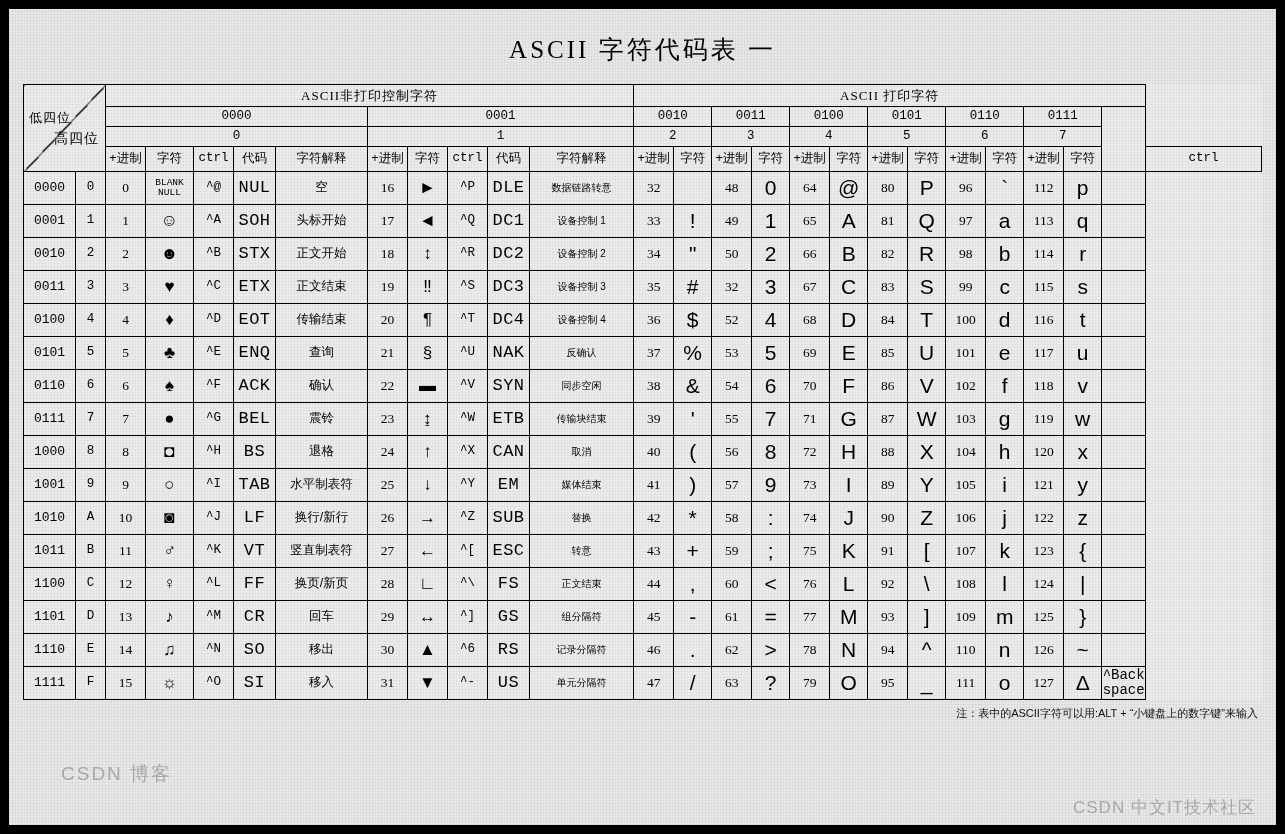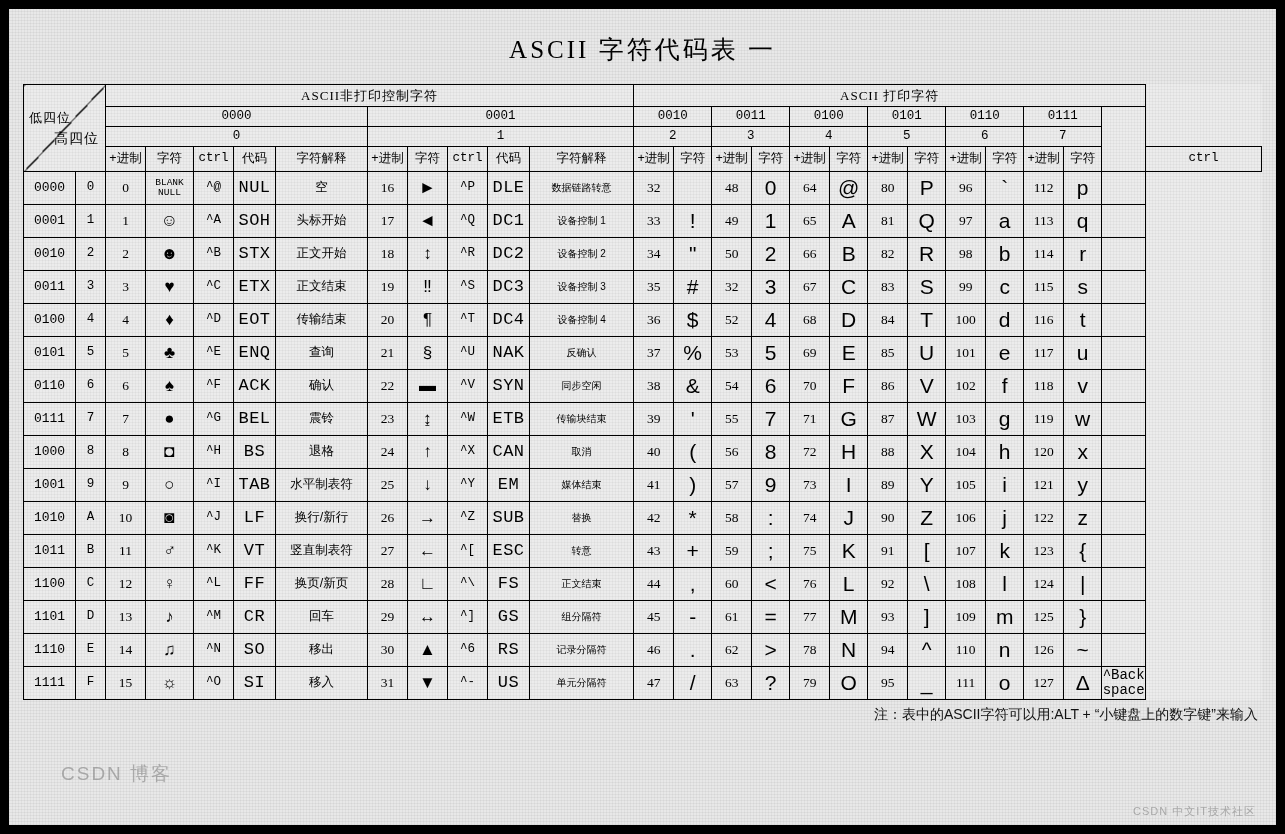--- a/index.html
+++ b/index.html
@@ -99,39 +99,39 @@
     position: absolute; right: 6px; top: 3px;
     font-family: "Liberation Sans", sans-serif; font-size: 14px;
   }
   .lo4 {
     position: absolute; left: 5px; bottom: 3px;
     font-family: "Liberation Sans", sans-serif; font-size: 13px;
   }
   .footnote {
     text-align: right;
     font-family: "Liberation Sans", sans-serif;
-    font-size: 14px;
+    font-size: 11px;
     margin-top: 6px;
     padding-right: 4px;
     color: #111;
   }
   .wm1 {
     position: absolute;
     left: 52px; bottom: 38px;
     font-family: "Liberation Sans", sans-serif;
     font-size: 19px;
     color: rgba(120,120,120,0.55);
     letter-spacing: 2px;
     pointer-events: none;
   }
   .wm2 {
     position: absolute;
     right: 20px; bottom: 6px;
     font-family: "Liberation Sans", sans-serif;
-    font-size: 11px;
+    font-size: 17px;
     color: rgba(110,110,110,0.5);
     letter-spacing: 1px;
     pointer-events: none;
   }
 </style>
 </head>
 <body>
 
 <div class="page">
   <div class="paper">

